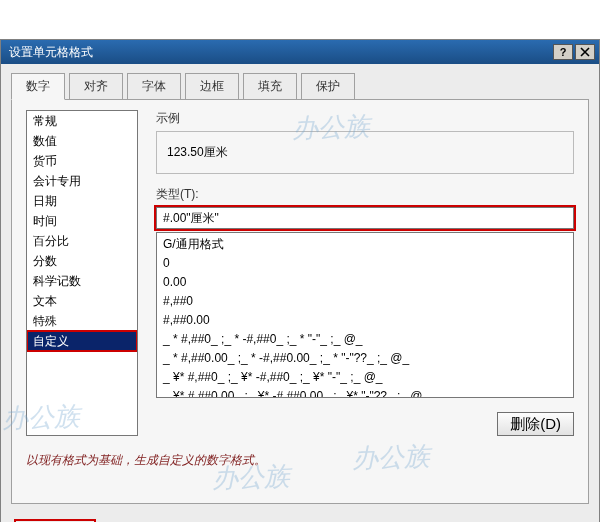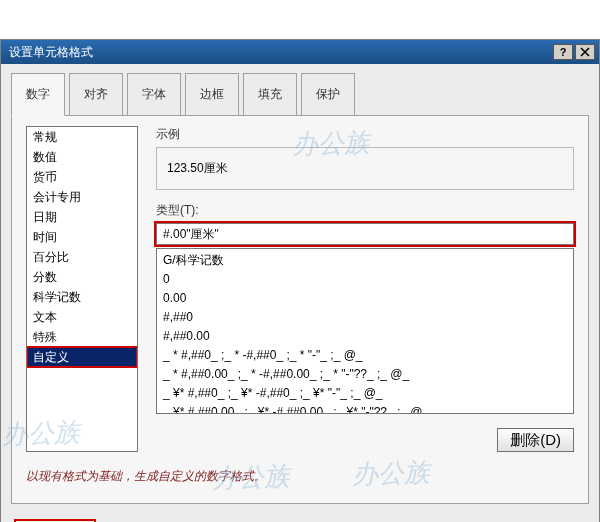--- a/index.html
+++ b/index.html
@@ -45,21 +45,21 @@
   }
   .tabbar {
     display: flex;
     padding: 8px 10px 0 10px;
     gap: 4px;
   }
   .tab {
     border: 1px solid #a0a0a0;
     border-bottom: none;
     background: #ececec;
-    padding: 12px 14px;
+    padding: 4px 14px;
     cursor: pointer;
     color: #333;
     position: relative;
     top: 1px;
   }
   .tab.active {
     background: #f6f6f6;
     z-index: 2;
     border-bottom: 1px solid #f6f6f6;
   }
@@ -228,21 +228,21 @@
       </div>
 
       <div class="right">
         <div class="group-label">示例</div>
         <div class="sample-box">123.50厘米</div>
 
         <div class="group-label">类型(T):</div>
         <input class="type-input" value="#.00&quot;厘米&quot;" style="">
 
         <div class="format-list">
-          <div class="fitem">G/科学记数</div>
+          <div class="fitem">G/通用格式</div>
           <div class="fitem">0</div>
           <div class="fitem">0.00</div>
           <div class="fitem">#,##0</div>
           <div class="fitem">#,##0.00</div>
           <div class="fitem">_ * #,##0_ ;_ * -#,##0_ ;_ * "-"_ ;_ @_ </div>
           <div class="fitem">_ * #,##0.00_ ;_ * -#,##0.00_ ;_ * "-"??_ ;_ @_ </div>
           <div class="fitem">_ ¥* #,##0_ ;_ ¥* -#,##0_ ;_ ¥* "-"_ ;_ @_ </div>
           <div class="fitem">_ ¥* #,##0.00_ ;_ ¥* -#,##0.00_ ;_ ¥* "-"??_ ;_ @_ </div>
 
         </div>

